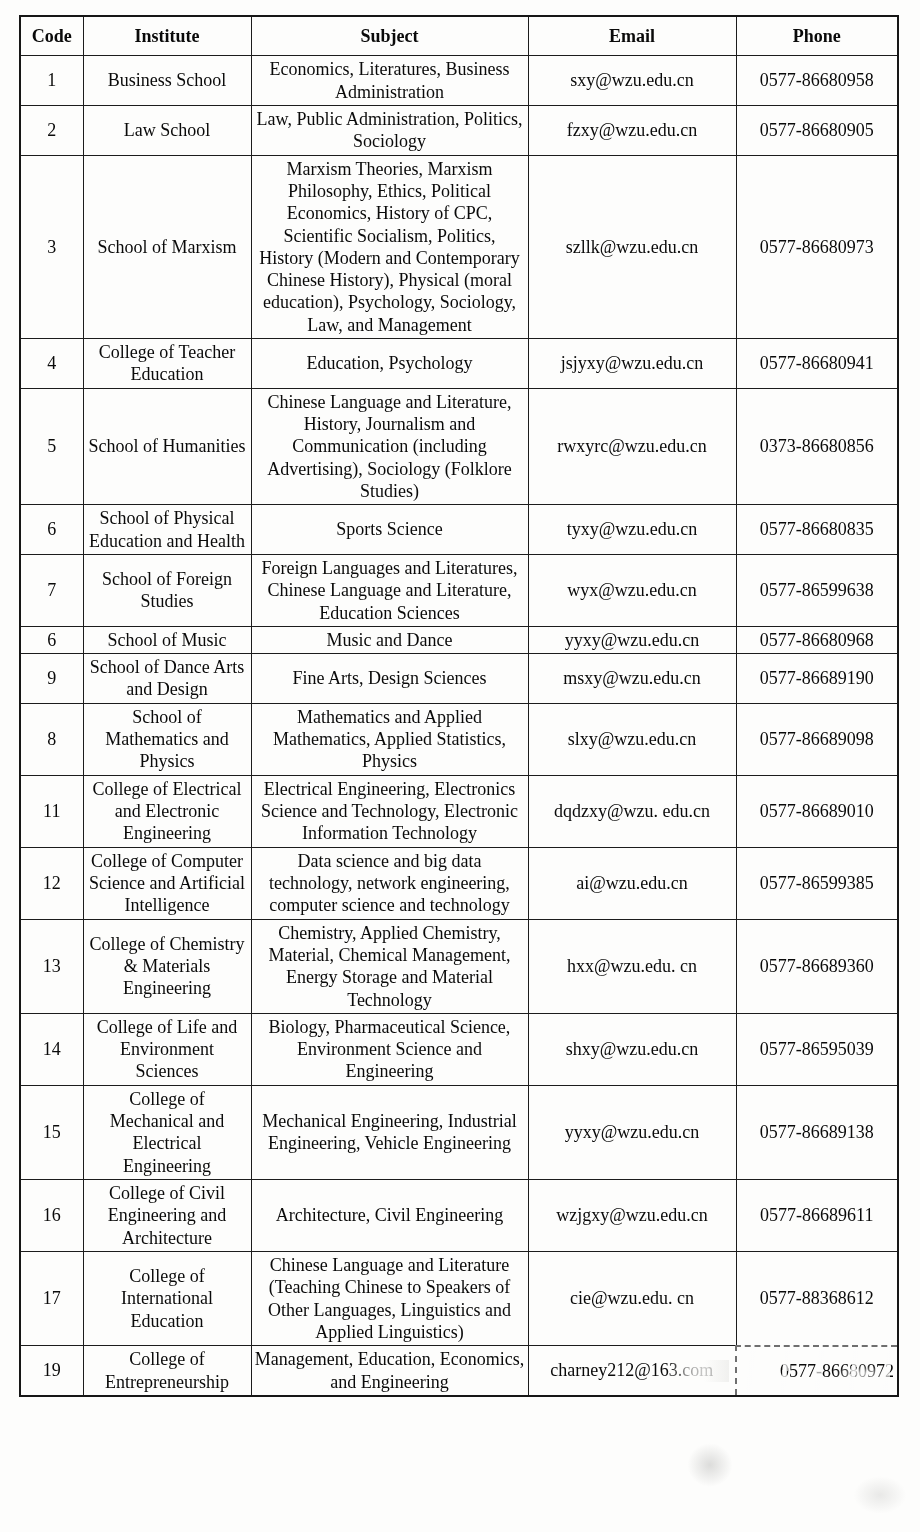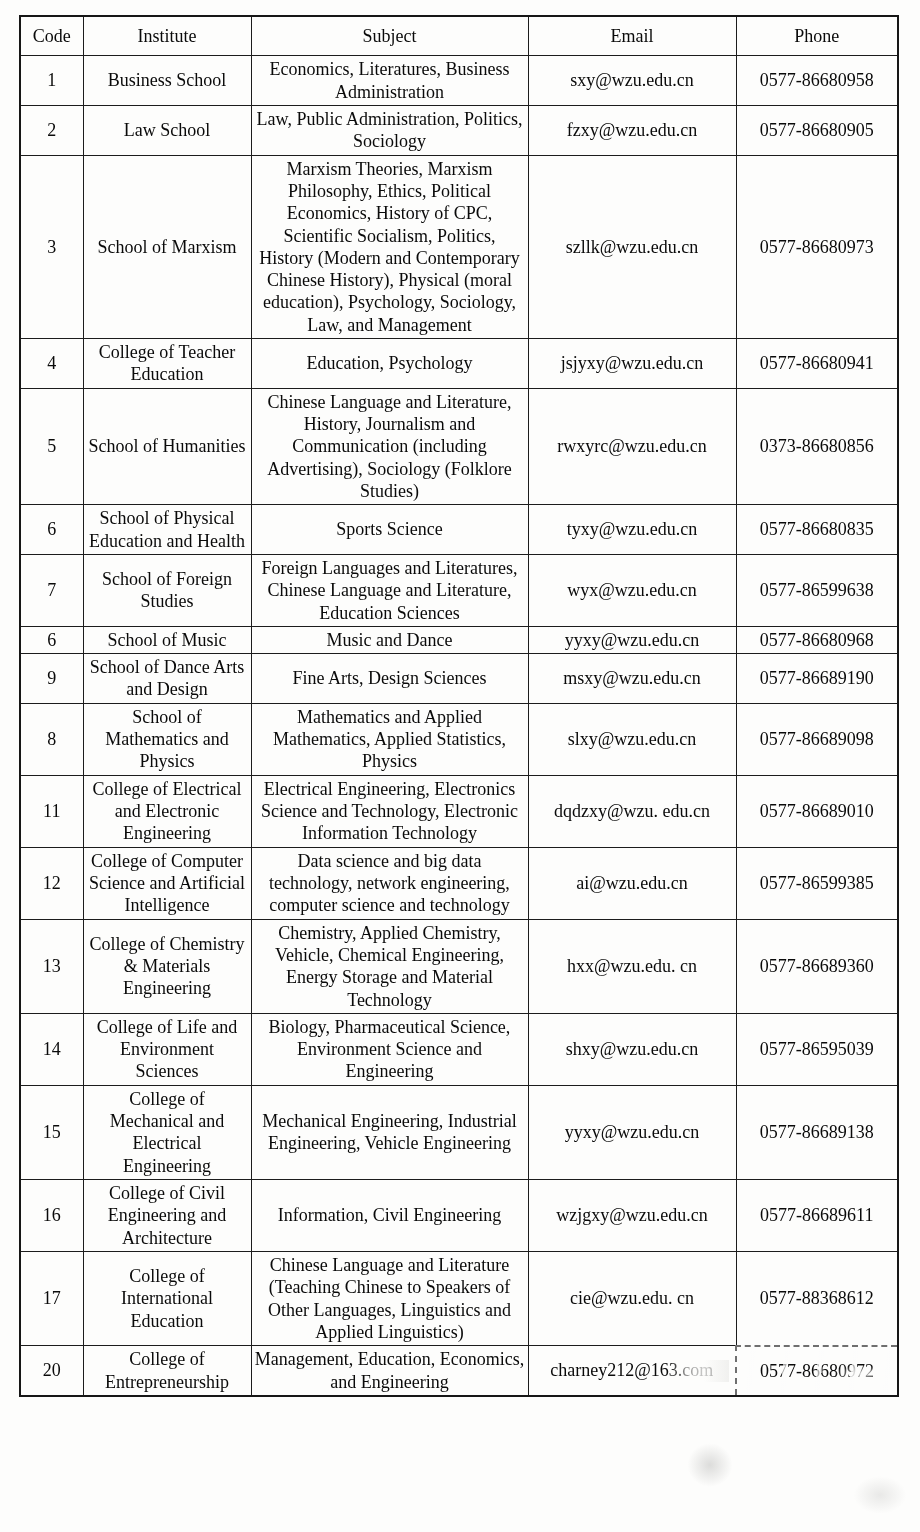--- a/index.html
+++ b/index.html
@@ -27,40 +27,41 @@
   th, td {
     border: 1.5px solid #1c1c1c;
     text-align: center;
     vertical-align: middle;
     font-size: 18px;
     line-height: 1.24;
     padding: 2px 3px;
     word-wrap: break-word;
   }
   th {
-    font-weight: normal;
+    font-weight: bold;
     padding: 8px 3px;
   }
   
   col.c-code      { width: 63px; }
   col.c-institute { width: 168px; }
   col.c-subject   { width: 277px; }
   col.c-email     { width: 208px; }
   col.c-phone     { width: 162px; }
 
   
   tbody tr:last-child td:nth-child(4),
   tbody tr:last-child td:nth-child(5) {
     position: relative;
   }
   tbody tr:last-child td:nth-child(4) {
     border-bottom: 2px dashed #7e7e7e;
   }
   tbody tr:last-child td:nth-child(5) {
     border: 2px dashed #6f6f6f;
+    text-align: right;
   }
   
   tbody tr:last-child td:nth-child(4)::after {
     content: "";
     position: absolute;
     right: 6px;
     top: 28%;
     width: 62px;
     height: 46%;
     background: linear-gradient(90deg,
@@ -209,21 +210,21 @@
     <td>12</td>
     <td>College of Computer Science and Artificial Intelligence</td>
     <td>Data science and big data technology, network engineering, computer science and technology</td>
     <td>ai@wzu.edu.cn</td>
     <td>0577-86599385</td>
   </tr>
 
   <tr>
     <td>13</td>
     <td>College of Chemistry &amp; Materials Engineering</td>
-    <td>Chemistry, Applied Chemistry, Vehicle, Chemical Engineering, Energy Storage and Material Technology</td>
+    <td>Chemistry, Applied Chemistry, Material, Chemical Management, Energy Storage and Material Technology</td>
     <td>hxx@wzu.edu. cn</td>
     <td>0577-86689360</td>
   </tr>
 
   <tr>
     <td>14</td>
     <td>College of Life and Environment Sciences</td>
     <td>Biology, Pharmaceutical Science, Environment Science and Engineering</td>
     <td>shxy@wzu.edu.cn</td>
     <td>0577-86595039</td>
@@ -233,35 +234,35 @@
     <td>15</td>
     <td>College of Mechanical and Electrical Engineering</td>
     <td>Mechanical Engineering, Industrial Engineering, Vehicle Engineering</td>
     <td>yyxy@wzu.edu.cn</td>
     <td>0577-86689138</td>
   </tr>
 
   <tr>
     <td>16</td>
     <td>College of Civil Engineering and Architecture</td>
-    <td>Information, Civil Engineering</td>
+    <td>Architecture, Civil Engineering</td>
     <td>wzjgxy@wzu.edu.cn</td>
     <td>0577-86689611</td>
   </tr>
 
   <tr>
     <td>17</td>
     <td>College of International Education</td>
     <td>Chinese Language and Literature (Teaching Chinese to Speakers of Other Languages, Linguistics and Applied Linguistics)</td>
     <td>cie@wzu.edu. cn</td>
     <td>0577-88368612</td>
   </tr>
 
   <tr>
-    <td>20</td>
+    <td>19</td>
     <td>College of Entrepreneurship</td>
     <td>Management, Education, Economics, and Engineering</td>
     <td>charney212@163.com</td>
     <td>0577-86680972</td>
   </tr>
 </tbody>
 </table>
 
 <div class="smudge smudge-a"></div>
 <div class="smudge smudge-b"></div>

